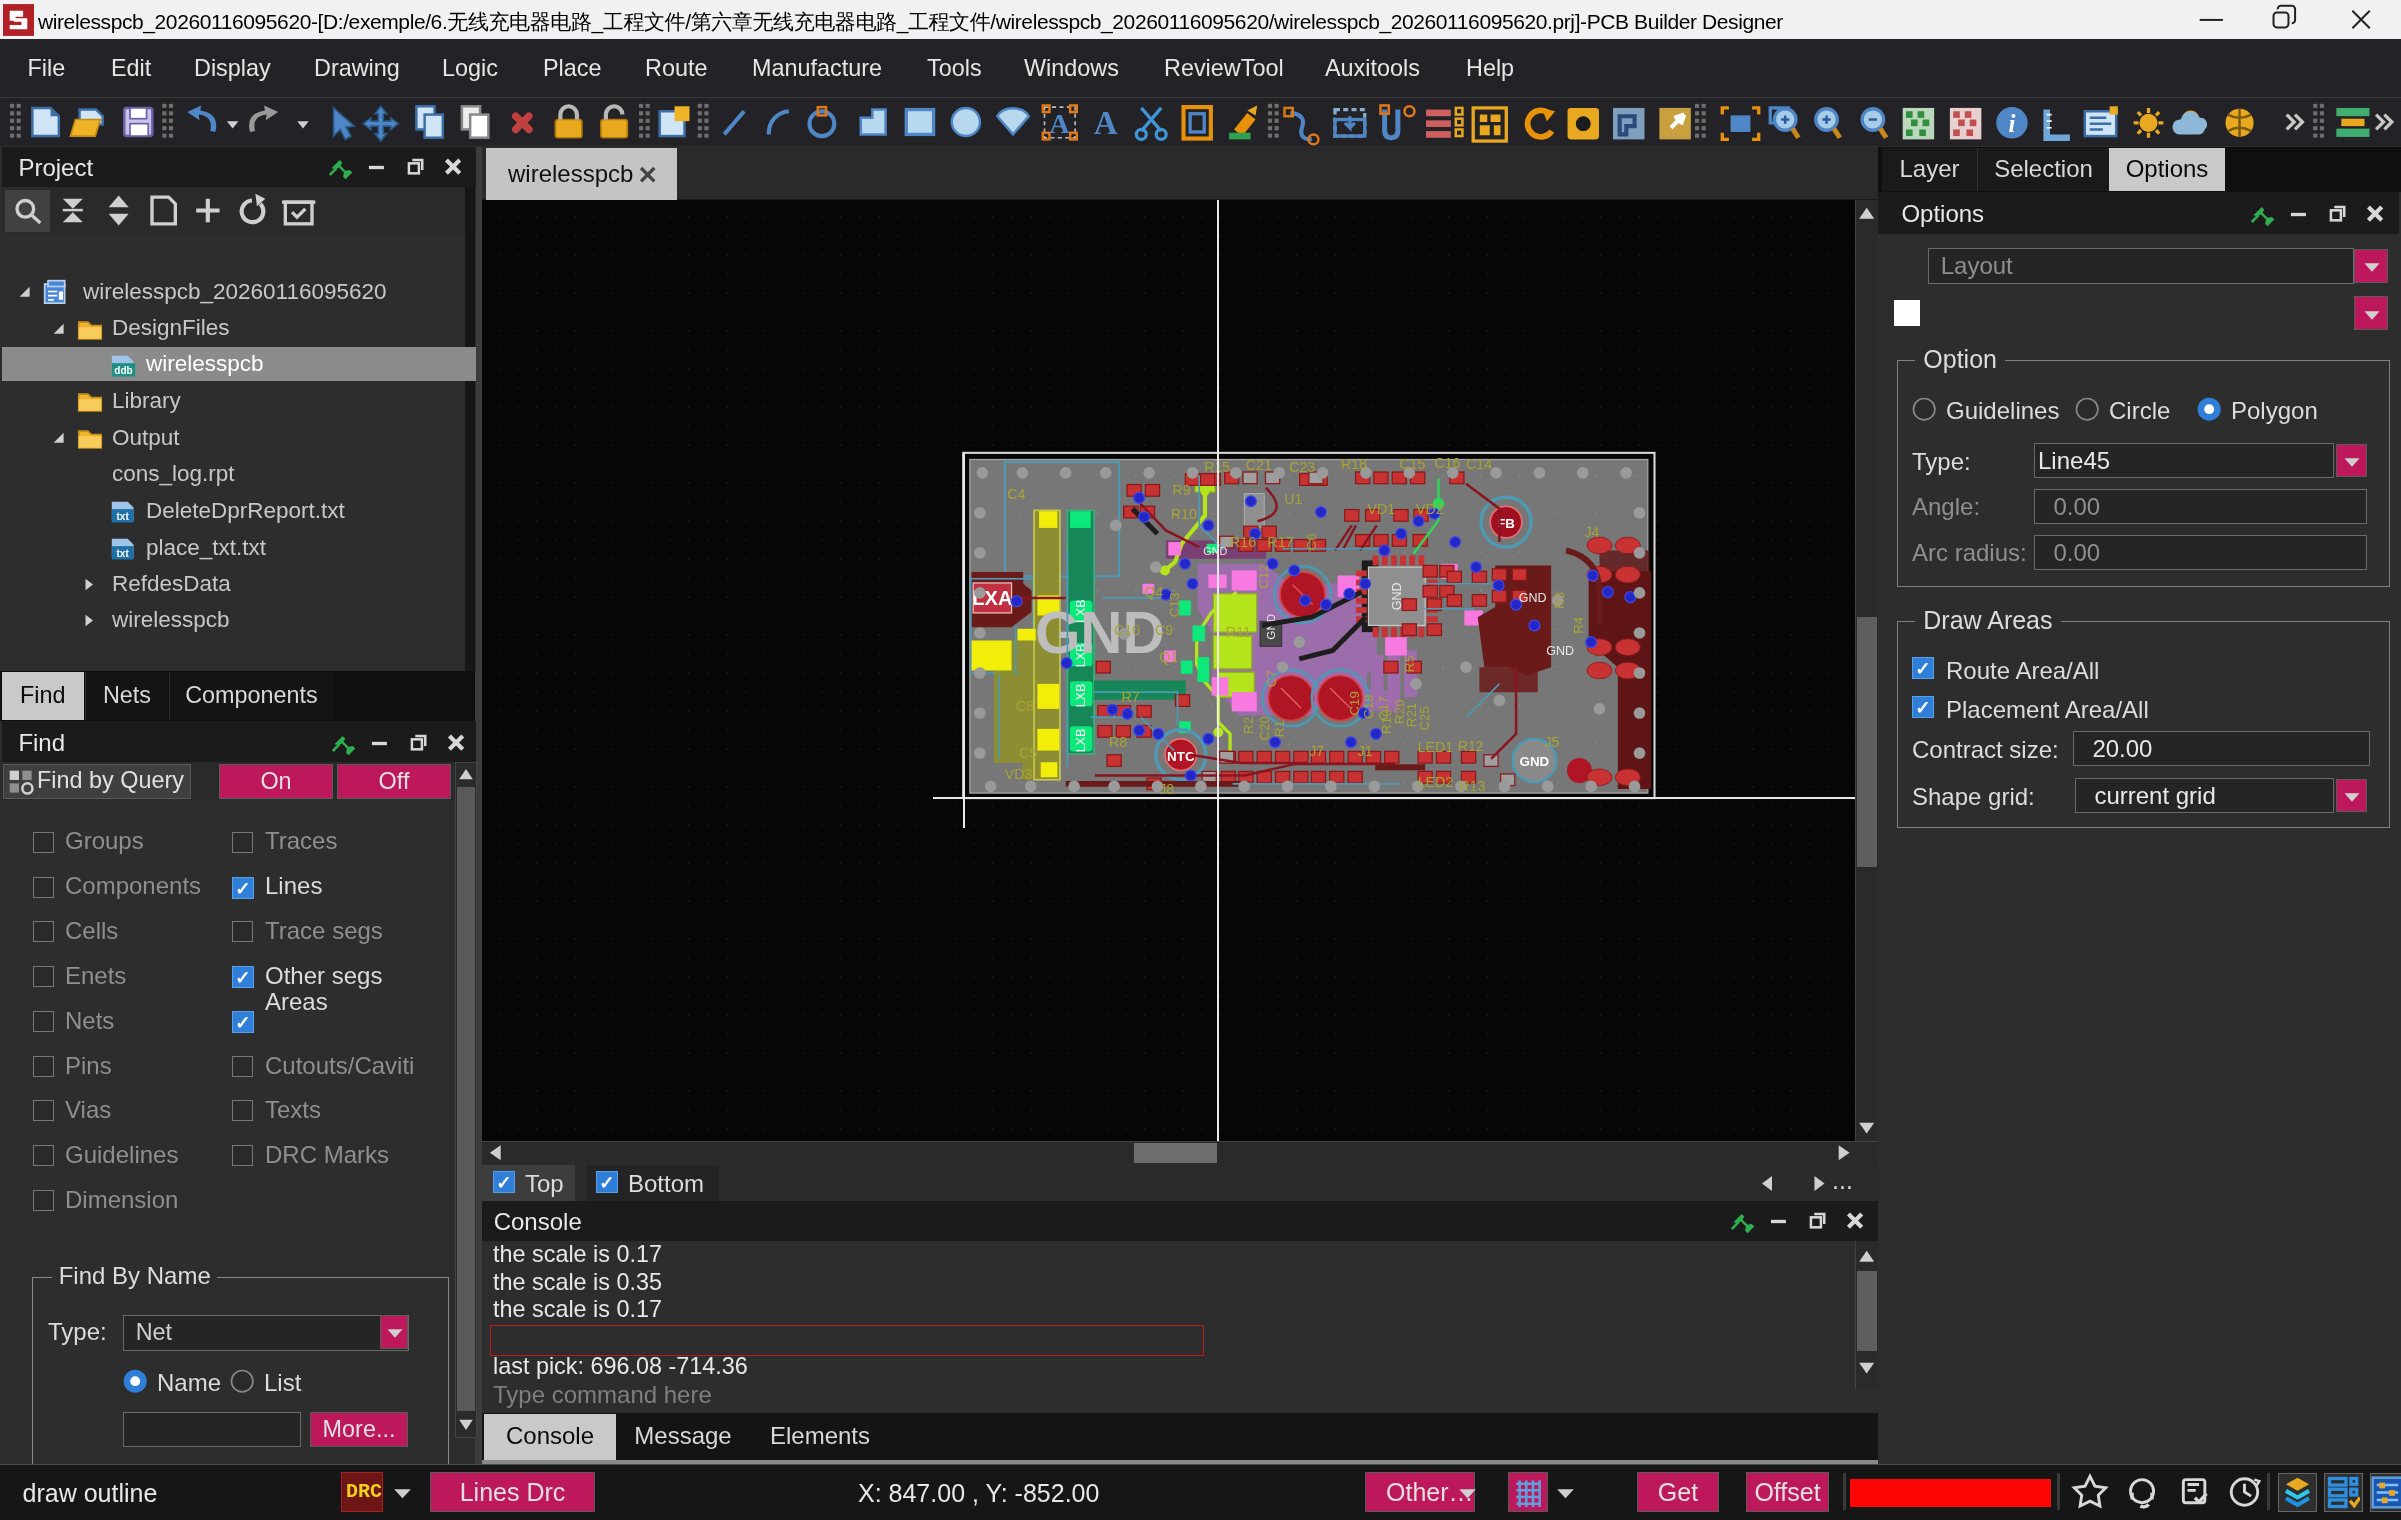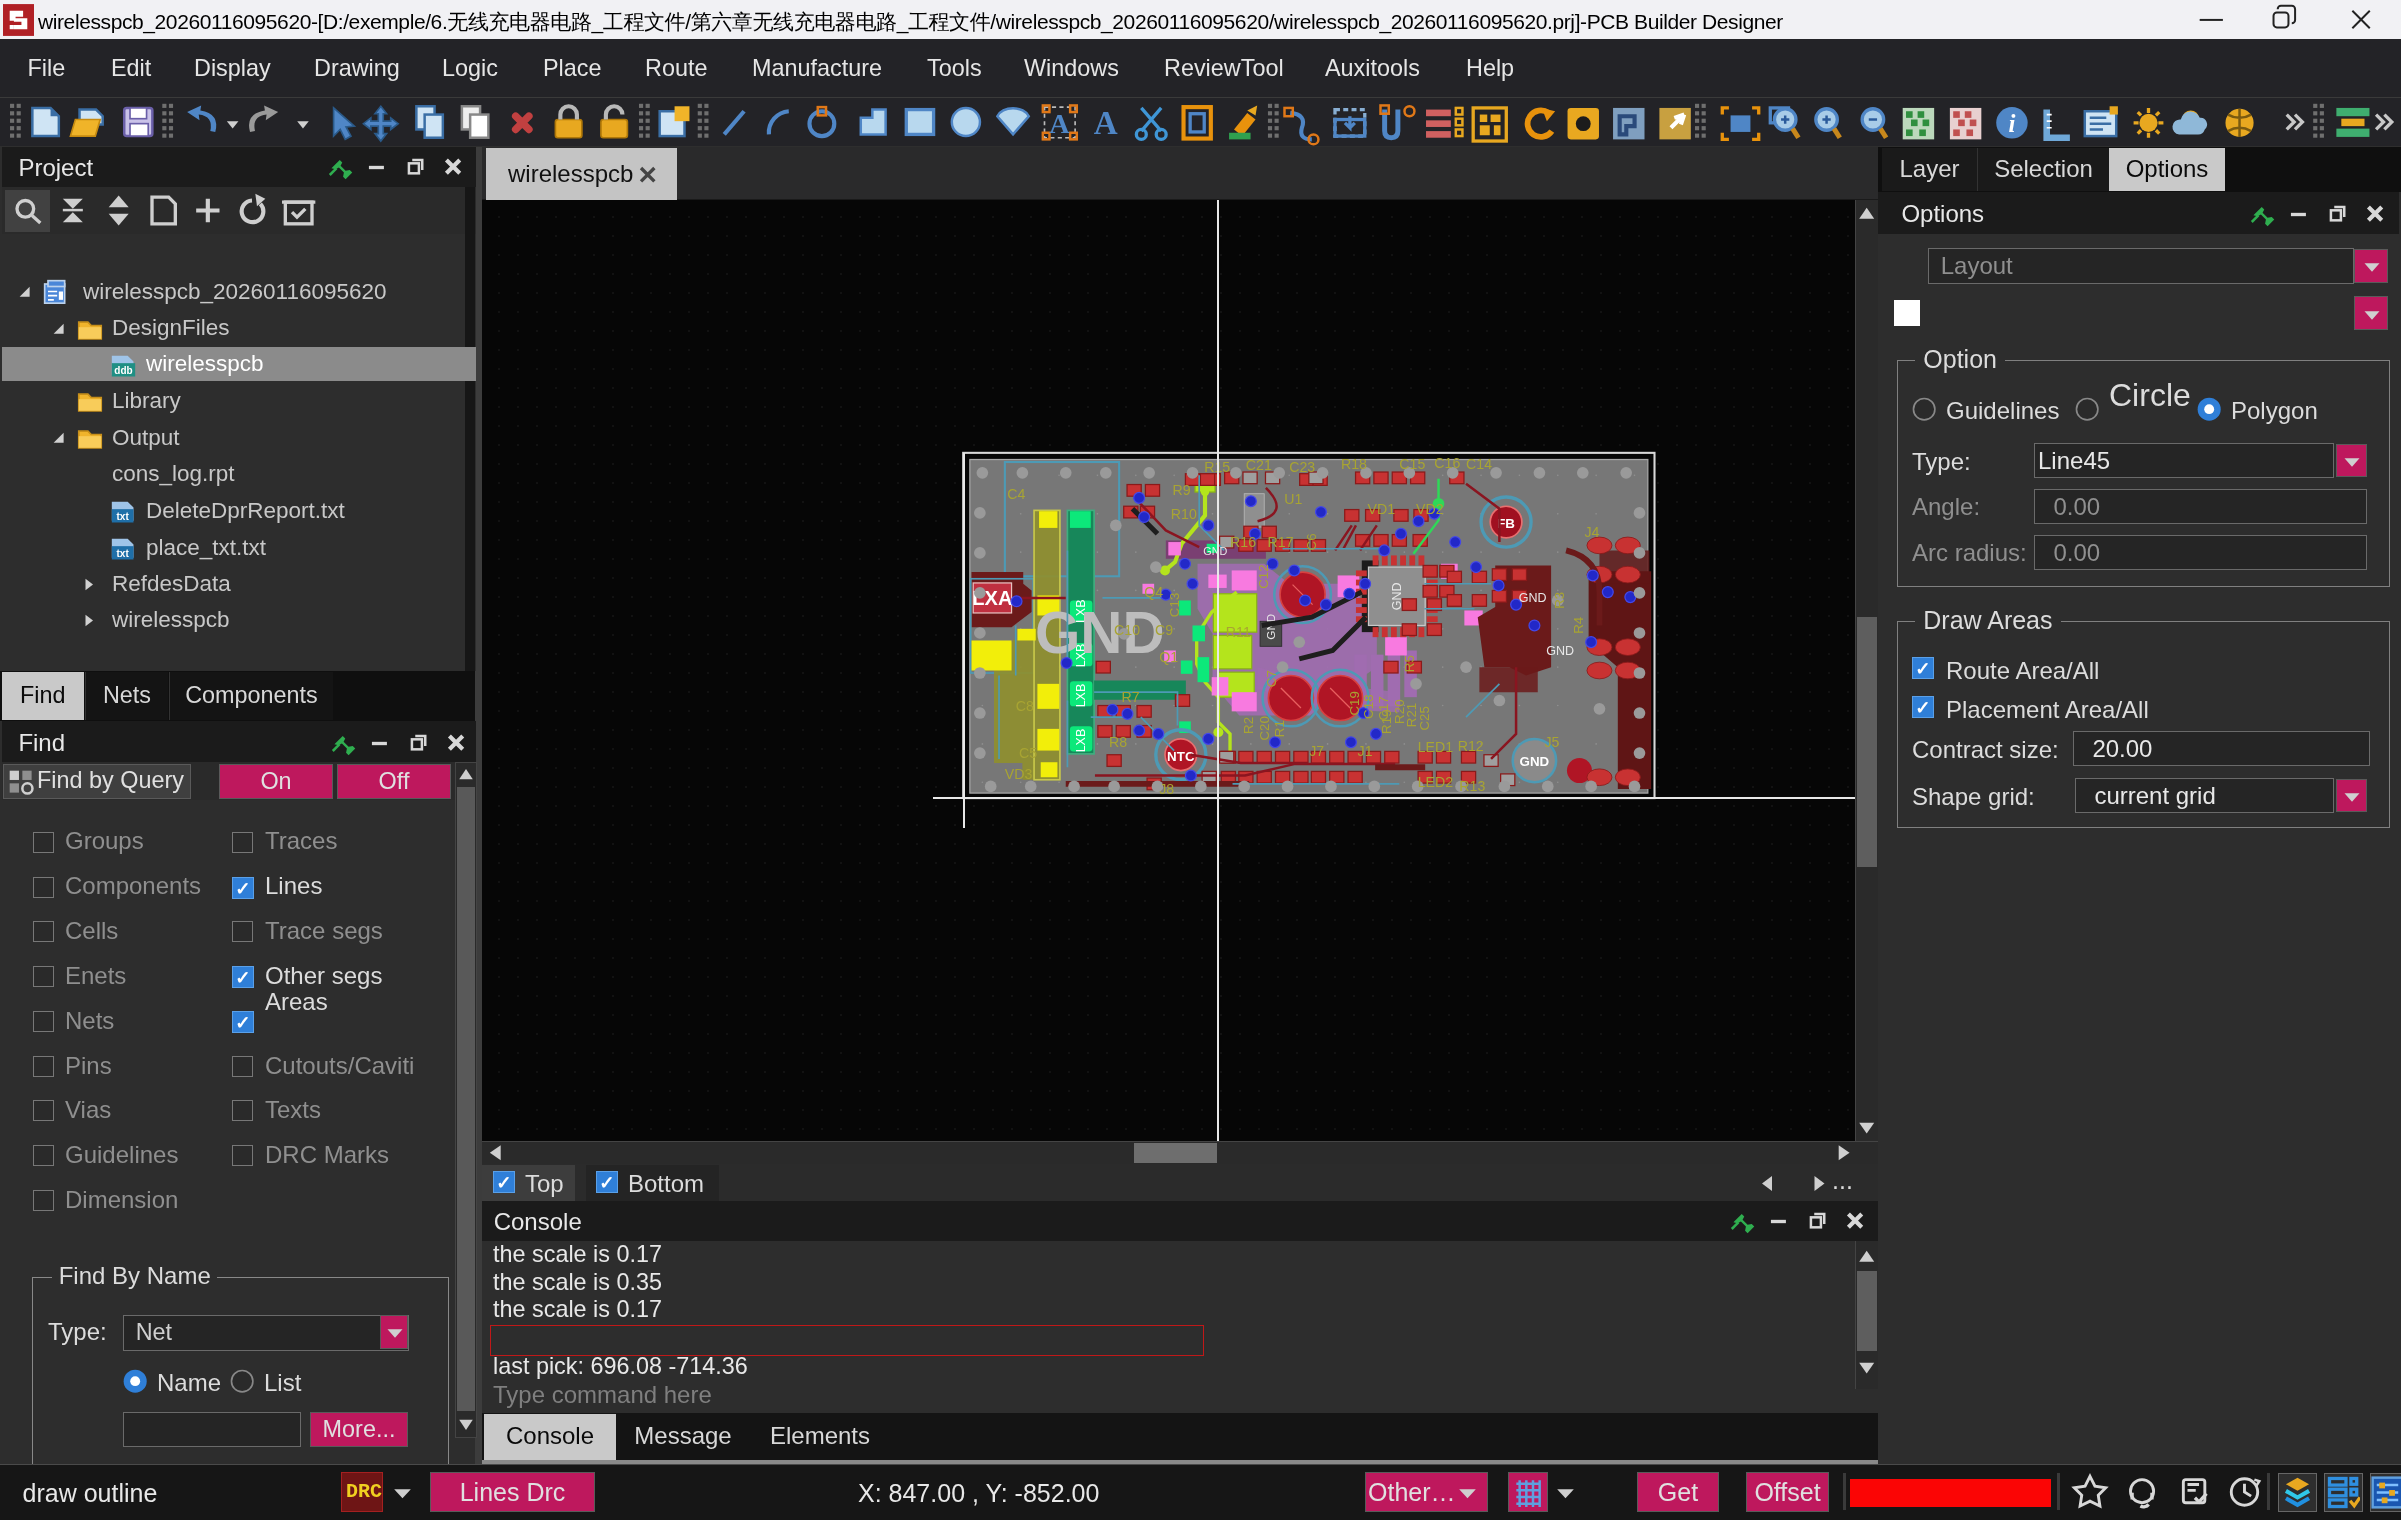--- a/index.html
+++ b/index.html
@@ -1122,21 +1122,21 @@
     </svg>
     <div class="abs" style="left:1897px;top:360px;width:493px;height:227px;border:0.8px solid #808080"></div>
     <span class="abs white-txt" style="left:1915px;top:345px;font-size:25px;background:#2d2d2d;padding:0 8.3px">Option</span>
     <svg class="abs" style="left:1911px;top:396px" width="28" height="28" viewBox="0 0 34 34">
       <circle cx="16" cy="16" r="13" fill="#2a2a2a" stroke="#888" stroke-width="2"></circle>
     </svg>
     <span class="abs white-txt" style="left:1946px;top:397px;font-size:24px">Guidelines</span>
     <svg class="abs" style="left:2074px;top:396px" width="28" height="28" viewBox="0 0 34 34">
       <circle cx="16" cy="16" r="13" fill="#2a2a2a" stroke="#888" stroke-width="2"></circle>
     </svg>
-    <span class="abs white-txt" style="left:2109px;top:377px;font-size:32px">Circle</span>
+    <span class="abs white-txt" style="left:2109px;top:397px;font-size:24px">Circle</span>
     <svg class="abs" style="left:2196px;top:396px" width="28" height="28" viewBox="0 0 34 34">
       <circle cx="16" cy="16" r="14" fill="#2f7fd8"></circle>
       <circle cx="16" cy="16" r="6" fill="#fff"></circle>
     </svg>
     <span class="abs white-txt" style="left:2231px;top:397px;font-size:24px">Polygon</span>
     <span class="abs white-txt" style="left:1912px;top:448px;font-size:24px">Type:</span>
     <div class="abs inp" style="left:2034px;top:443px;width:300px;height:35px;font-size:24px;line-height:33px;padding-left:3px;color:#e8e8e8">Line45</div>
     <div class="abs btn" style="left:2336px;top:444px;width:31px;height:33px"></div>
     <svg class="abs" style="left:2341px;top:455px" width="22" height="15" viewBox="0 0 26 18">
       <path d="M4 4 l9 10 9 -10 z" fill="#cfcfcf"></path>
@@ -1161,21 +1161,21 @@
     </svg>
     <div class="abs" style="left:0;top:1464px;width:2401px;height:57px;background:#161616;border-top:1.7px solid #4a4a4a">
       <span class="abs" style="left:22.5px;top:14px;font-size:25px;color:#e8e8e8">draw outline</span>
       <div class="abs" style="left:341px;top:6.7px;width:42px;height:40px;background:#6e1515;border:1.7px solid #a42020"></div>
       <span class="abs" style="left:346px;top:15px;font-size:20px;font-weight:bold;color:#f0d020;font-family:'Liberation Mono',monospace">DRC</span>
       <svg class="abs" style="left:390px;top:20px" width="25" height="16.7" viewBox="0 0 30 20">
         <path d="M5 5 l10 11 10 -11 z" fill="#cfcfcf"></path>
       </svg>
       <div class="abs btn" style="left:430px;top:6.7px;width:165px;height:40px;font-size:25px;line-height:38px">Lines Drc</div>
       <span class="abs" style="left:858px;top:14px;font-size:25px;color:#e8e8e8">X: 847.00 , Y: -852.00</span>
-      <div class="abs btn" style="left:1365px;top:6.7px;width:123px;height:40px;font-size:25px;line-height:38px;text-align:left;padding-left:2px">Other…</div>
+      <div class="abs btn" style="left:1365px;top:6.7px;width:110px;height:40px;font-size:25px;line-height:38px;text-align:left;padding-left:20px">Other…</div>
       <svg class="abs" style="left:1455px;top:20px" width="25" height="16.7" viewBox="0 0 30 20">
         <path d="M5 5 l10 11 10 -11 z" fill="#cfcfcf"></path>
       </svg>
       <div class="abs btn" style="left:1508px;top:6.7px;width:40px;height:40px"></div>
       <svg class="abs" style="left:1513px;top:11.7px" width="30" height="30" viewBox="0 0 36 36">
         <g stroke="#5f9fdf" stroke-width="3">
           <path d="M4 8 h28 M4 16 h28 M4 24 h28 M4 32 h28 M8 4 v32 M16 4 v32 M24 4 v32 M32 4 v32"></path>
         </g>
       </svg>
       <svg class="abs" style="left:1553px;top:20px" width="25" height="16.7" viewBox="0 0 30 20">

